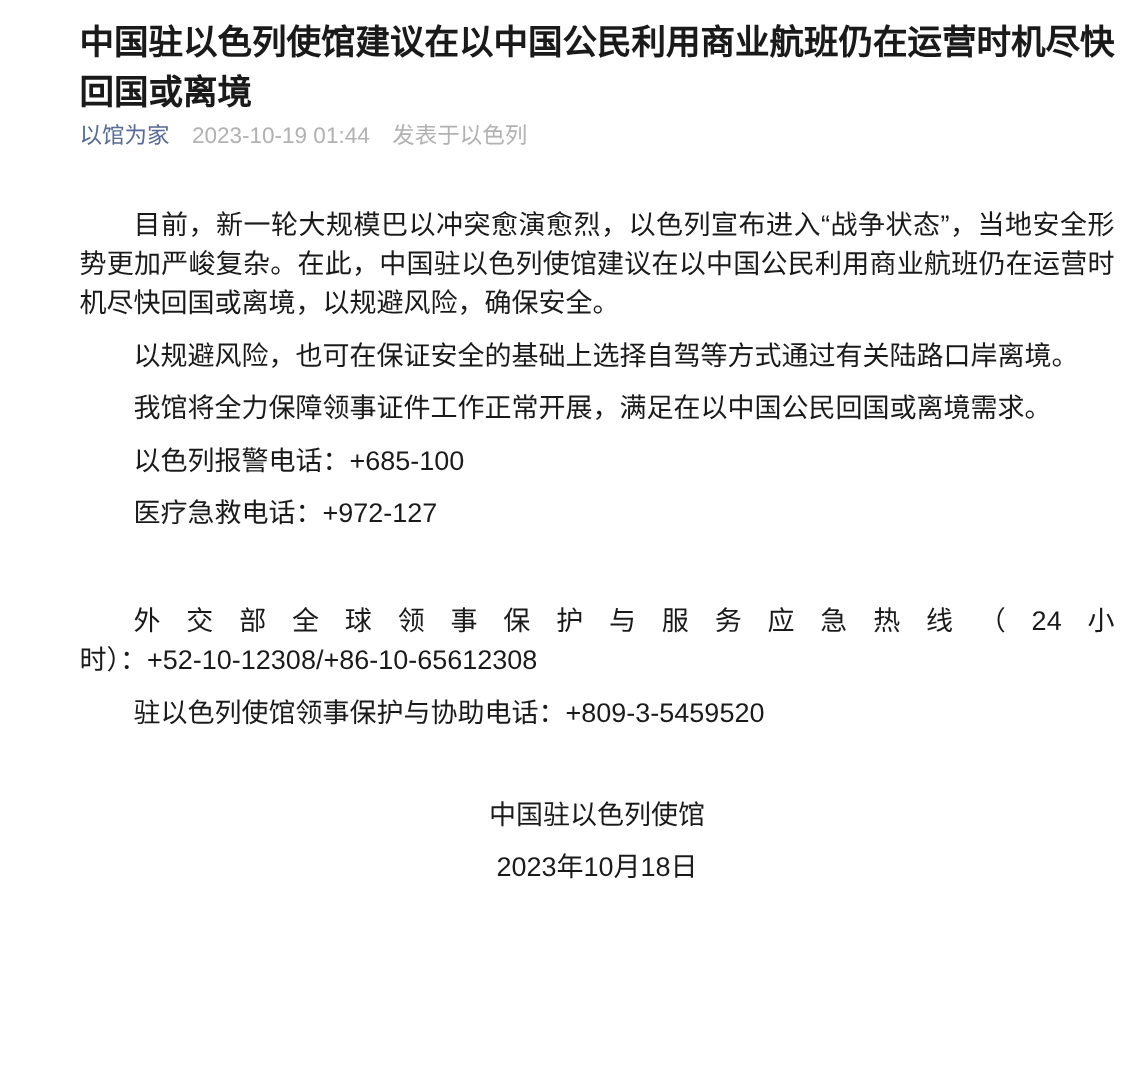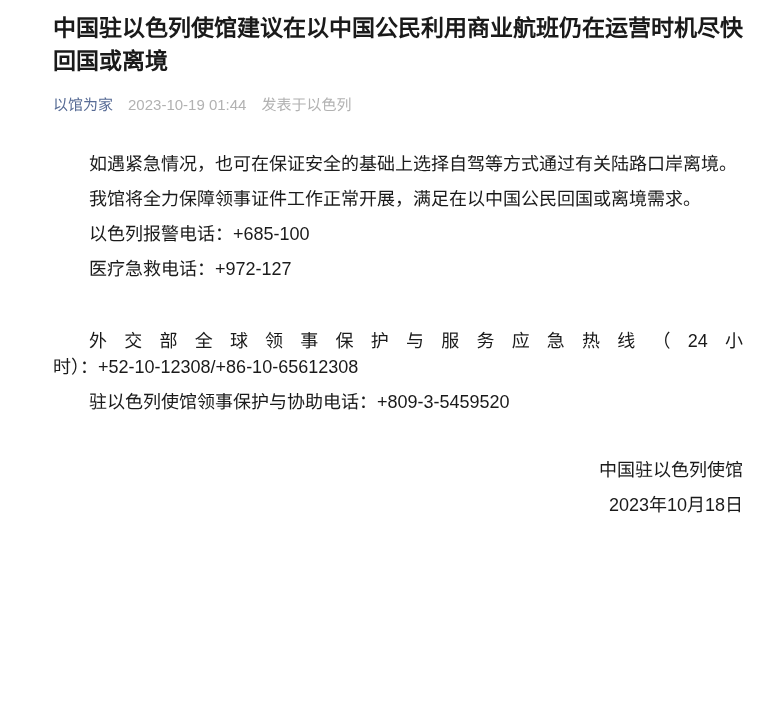--- a/index.html
+++ b/index.html
@@ -20,21 +20,21 @@
   .title {
     margin: 0;
     font-size: 23px;
     line-height: 33px;
     font-weight: 700;
     color: #1a1a1a;
     text-align: left;
     letter-spacing: 0;
   }
   .meta {
-    margin-top: 16px;
+    margin-top: 2px;
     font-size: 15px;
     line-height: 21px;
     white-space: nowrap;
   }
   .meta .account {
     color: #576b95;
     text-decoration: none;
     cursor: pointer;
     margin-right: 15px;
   }
@@ -73,42 +73,43 @@
     text-align-last: justify;
     margin-top: 46px;
   }
   .hotline-line2 {
     display: block;
     text-indent: 0;
     text-align: left;
   }
   .signature {
     margin-top: 42px;
-    text-align: right;
+    text-align: center;
   }
   .signature p {
     margin: 0 0 9px 0;
     text-indent: 0;
   }
 </style>
 </head>
 <body>
 
 <div class="page">
 
   <h1 class="title">中国驻以色列使馆建议在以中国公民利用商业航班仍在运营时机尽快回国或离境</h1>
 
   <div class="meta">
     <a class="account">以馆为家</a><span class="time">2023-10-19 01:44</span><span class="loc">发表于以色列</span>
   </div>
 
   <div class="content">
 
+    <p class="para">目前，新一轮大规模巴以冲突愈演愈烈，以色列宣布进入“战争状态”，当地安全形势更加严峻复杂。在此，中国驻以色列使馆建议在以中国公民利用商业航班仍在运营时机尽快回国或离境，以规避风险，确保安全。</p>
 
-    <p class="para">如遇紧急情况，也可在保证安全的基础上选择自驾等方式通过有关陆路口岸离境。</p>
+    <p class="para">以规避风险，也可在保证安全的基础上选择自驾等方式通过有关陆路口岸离境。</p>
 
 
     <p class="para">我馆将全力保障领事证件工作正常开展，满足在以中国公民回国或离境需求。</p>
 
 
     <p class="para">以色列报警电话：+685-100</p>
 
     <p class="para">医疗急救电话：+972-127</p>
 
     <p class="para-hotline">

